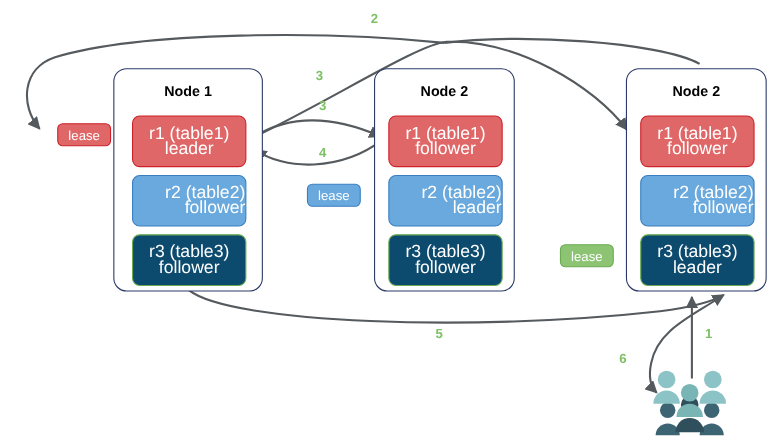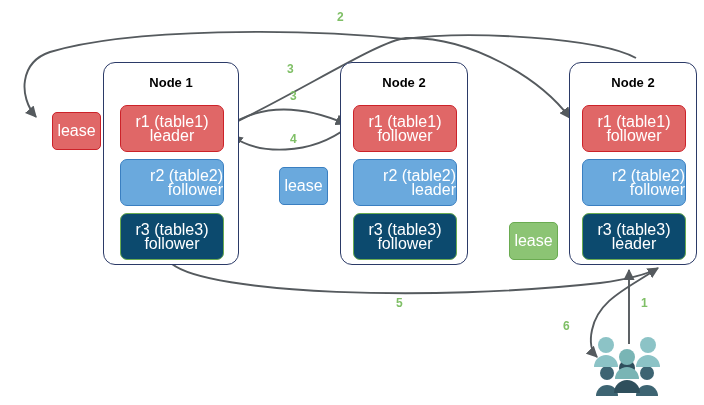--- a/index.html
+++ b/index.html
@@ -54,28 +54,28 @@
     font-size: 16px;
     line-height: 14px;
     text-align: center;
   }
   .rep-red   { background: #e06767; border: 1.4px solid #cc2229; }
   .rep-blue  { background: #6aa9dd; border: 1.4px solid #3a7fc1; align-items: flex-end; }
   .rep-green { background: #0c4a6e; border: 1.4px solid #6aab51; }
 
   .lease {
     position: absolute;
-    height: 38px;
+    height: 21px;
     border-radius: 5px;
     box-sizing: border-box;
     display: flex;
     align-items: center;
     justify-content: center;
     color: #ffffff;
-    font-size: 16px;
+    font-size: 12px;
     z-index: 4;
   }
   .lease-red   { background: #e06767; border: 1.4px solid #cc2229; }
   .lease-blue  { background: #6aa9dd; border: 1.4px solid #3a7fc1; }
   .lease-green { background: #8cc474; border: 1.4px solid #6aab51; }
 
   .step-label {
     position: absolute;
     color: #7fbf66;
     font-size: 12px;

